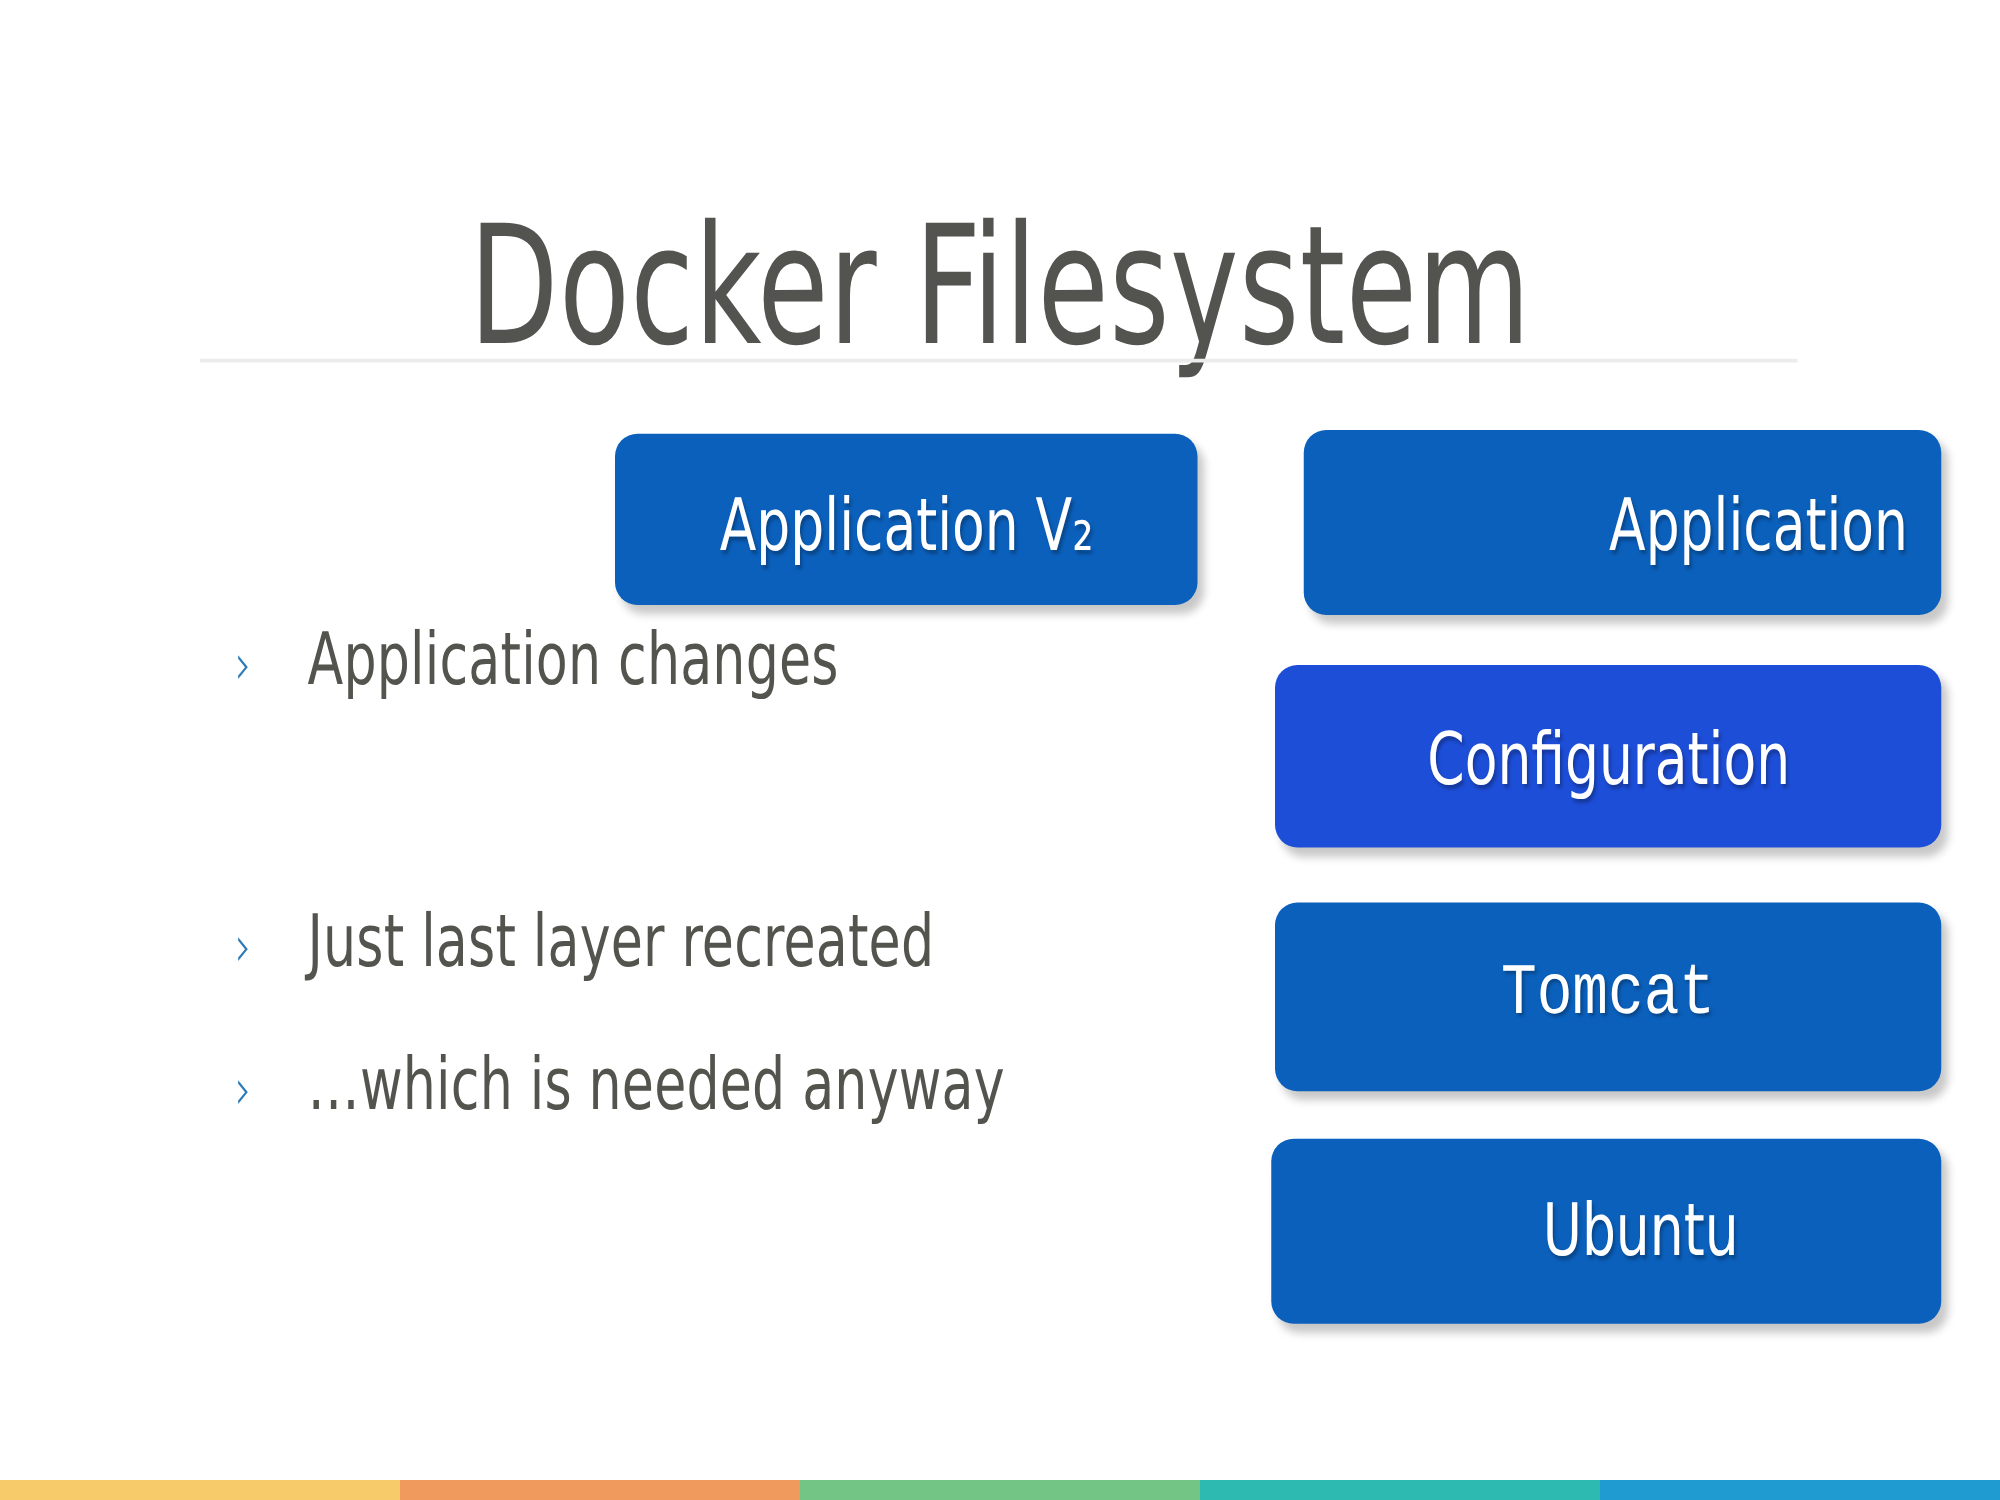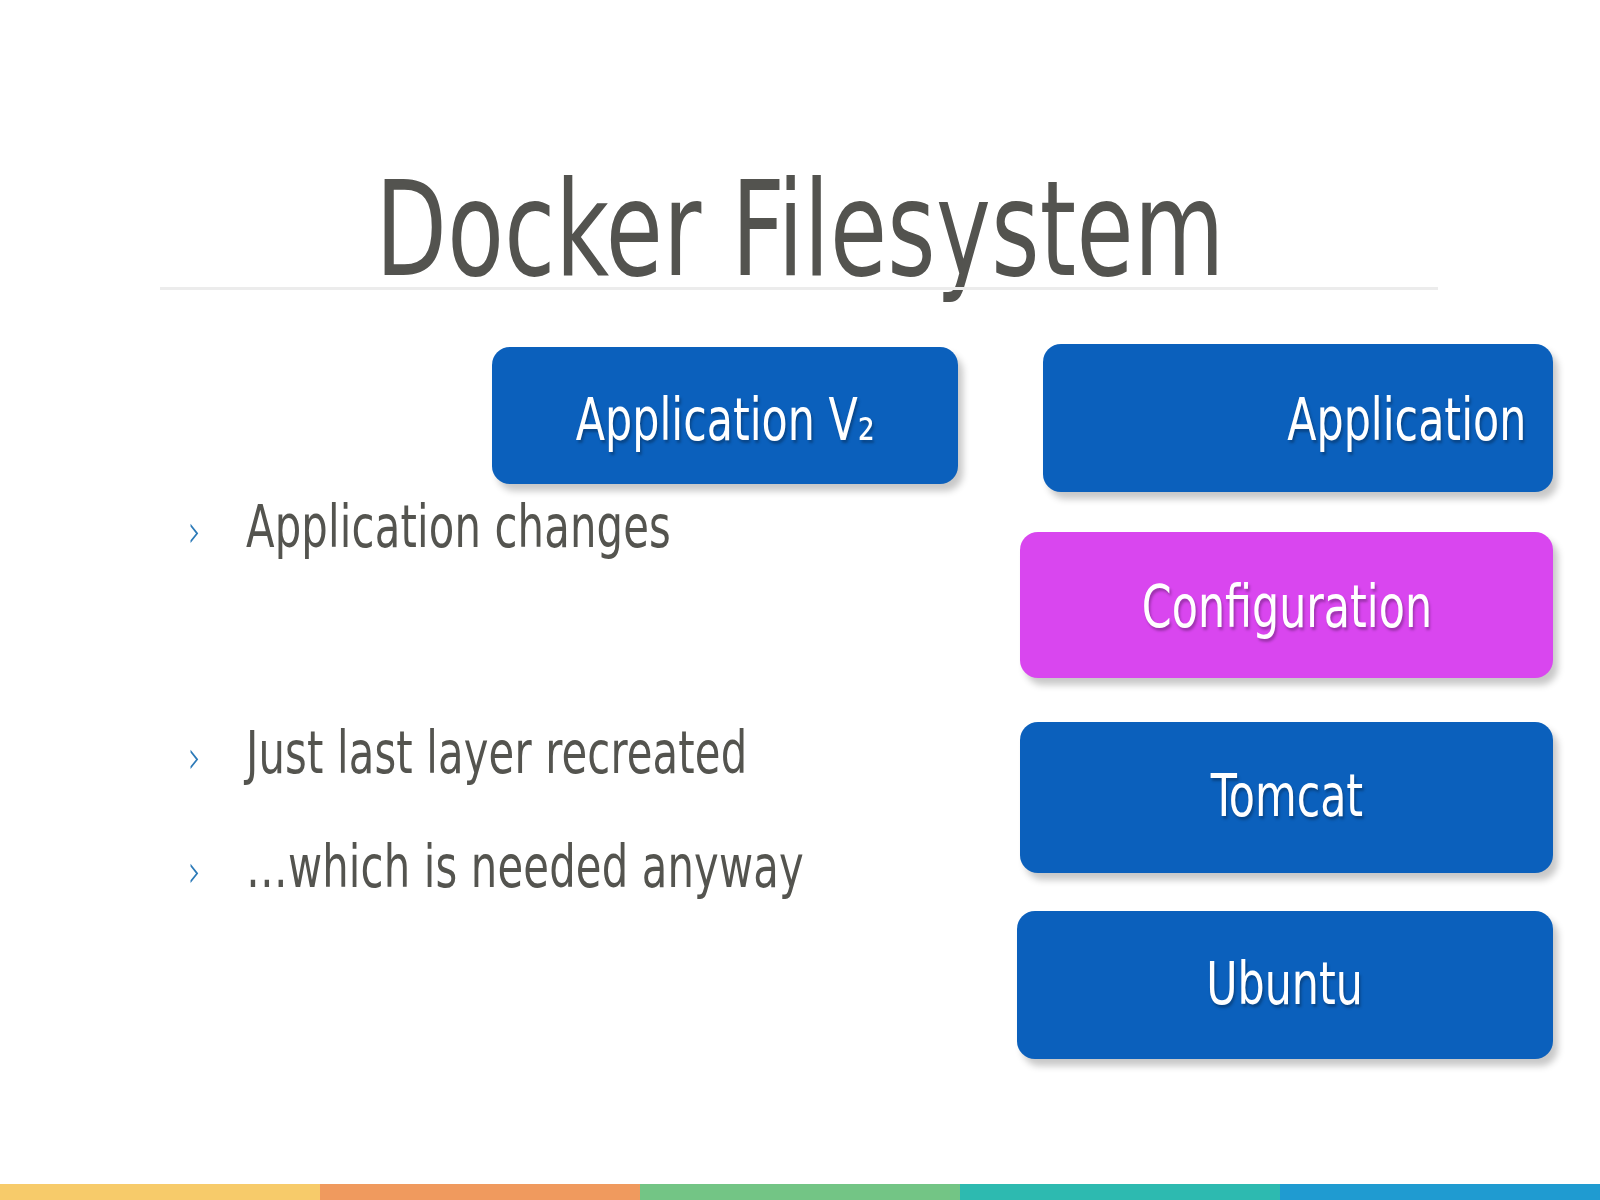--- a/index.html
+++ b/index.html
@@ -201,30 +201,30 @@
   </div>
 
   <div class="box" id="box-app-v2" style="background: rgb(11, 96, 188);">
     <div class="box-label" style="color: rgb(255, 255, 255);"><span>Application V₂</span></div>
   </div>
 
   <div class="box" id="box-application" style="background: rgb(11, 96, 188);">
     <div class="box-label" style="color: rgb(255, 255, 255); text-align: right;"><span>Application</span></div>
   </div>
 
-  <div class="box" id="box-configuration" style="background: #d946ef;">
+  <div class="box" id="box-configuration" style="background: #1d4ed8;">
     <div class="box-label" style="color: rgb(255, 255, 255);"><span>Configuration</span></div>
   </div>
 
-  <div class="box" id="box-tomcat" style="background: rgb(11, 96, 188);">
+  <div class="box" id="box-tomcat" style="background: rgb(11, 96, 188); font-family: Liberation Mono, monospace;">
     <div class="box-label" style="color: rgb(255, 255, 255);"><span>Tomcat</span></div>
   </div>
 
   <div class="box" id="box-ubuntu" style="background: rgb(11, 96, 188);">
-    <div class="box-label" style="color: rgb(255, 255, 255);"><span>Ubuntu</span></div>
+    <div class="box-label" style="color: rgb(255, 255, 255); padding-left: 28px;"><span>Ubuntu</span></div>
   </div>
 
   <div class="footer-stripe">
     <div class="seg" style="background: rgb(247, 203, 106);"></div>
     <div class="seg" style="background: rgb(240, 154, 94);"></div>
     <div class="seg" style="background: rgb(115, 197, 133);"></div>
     <div class="seg" style="background: rgb(45, 186, 176);"></div>
     <div class="seg" style="background: rgb(31, 155, 209);"></div>
   </div>
 

